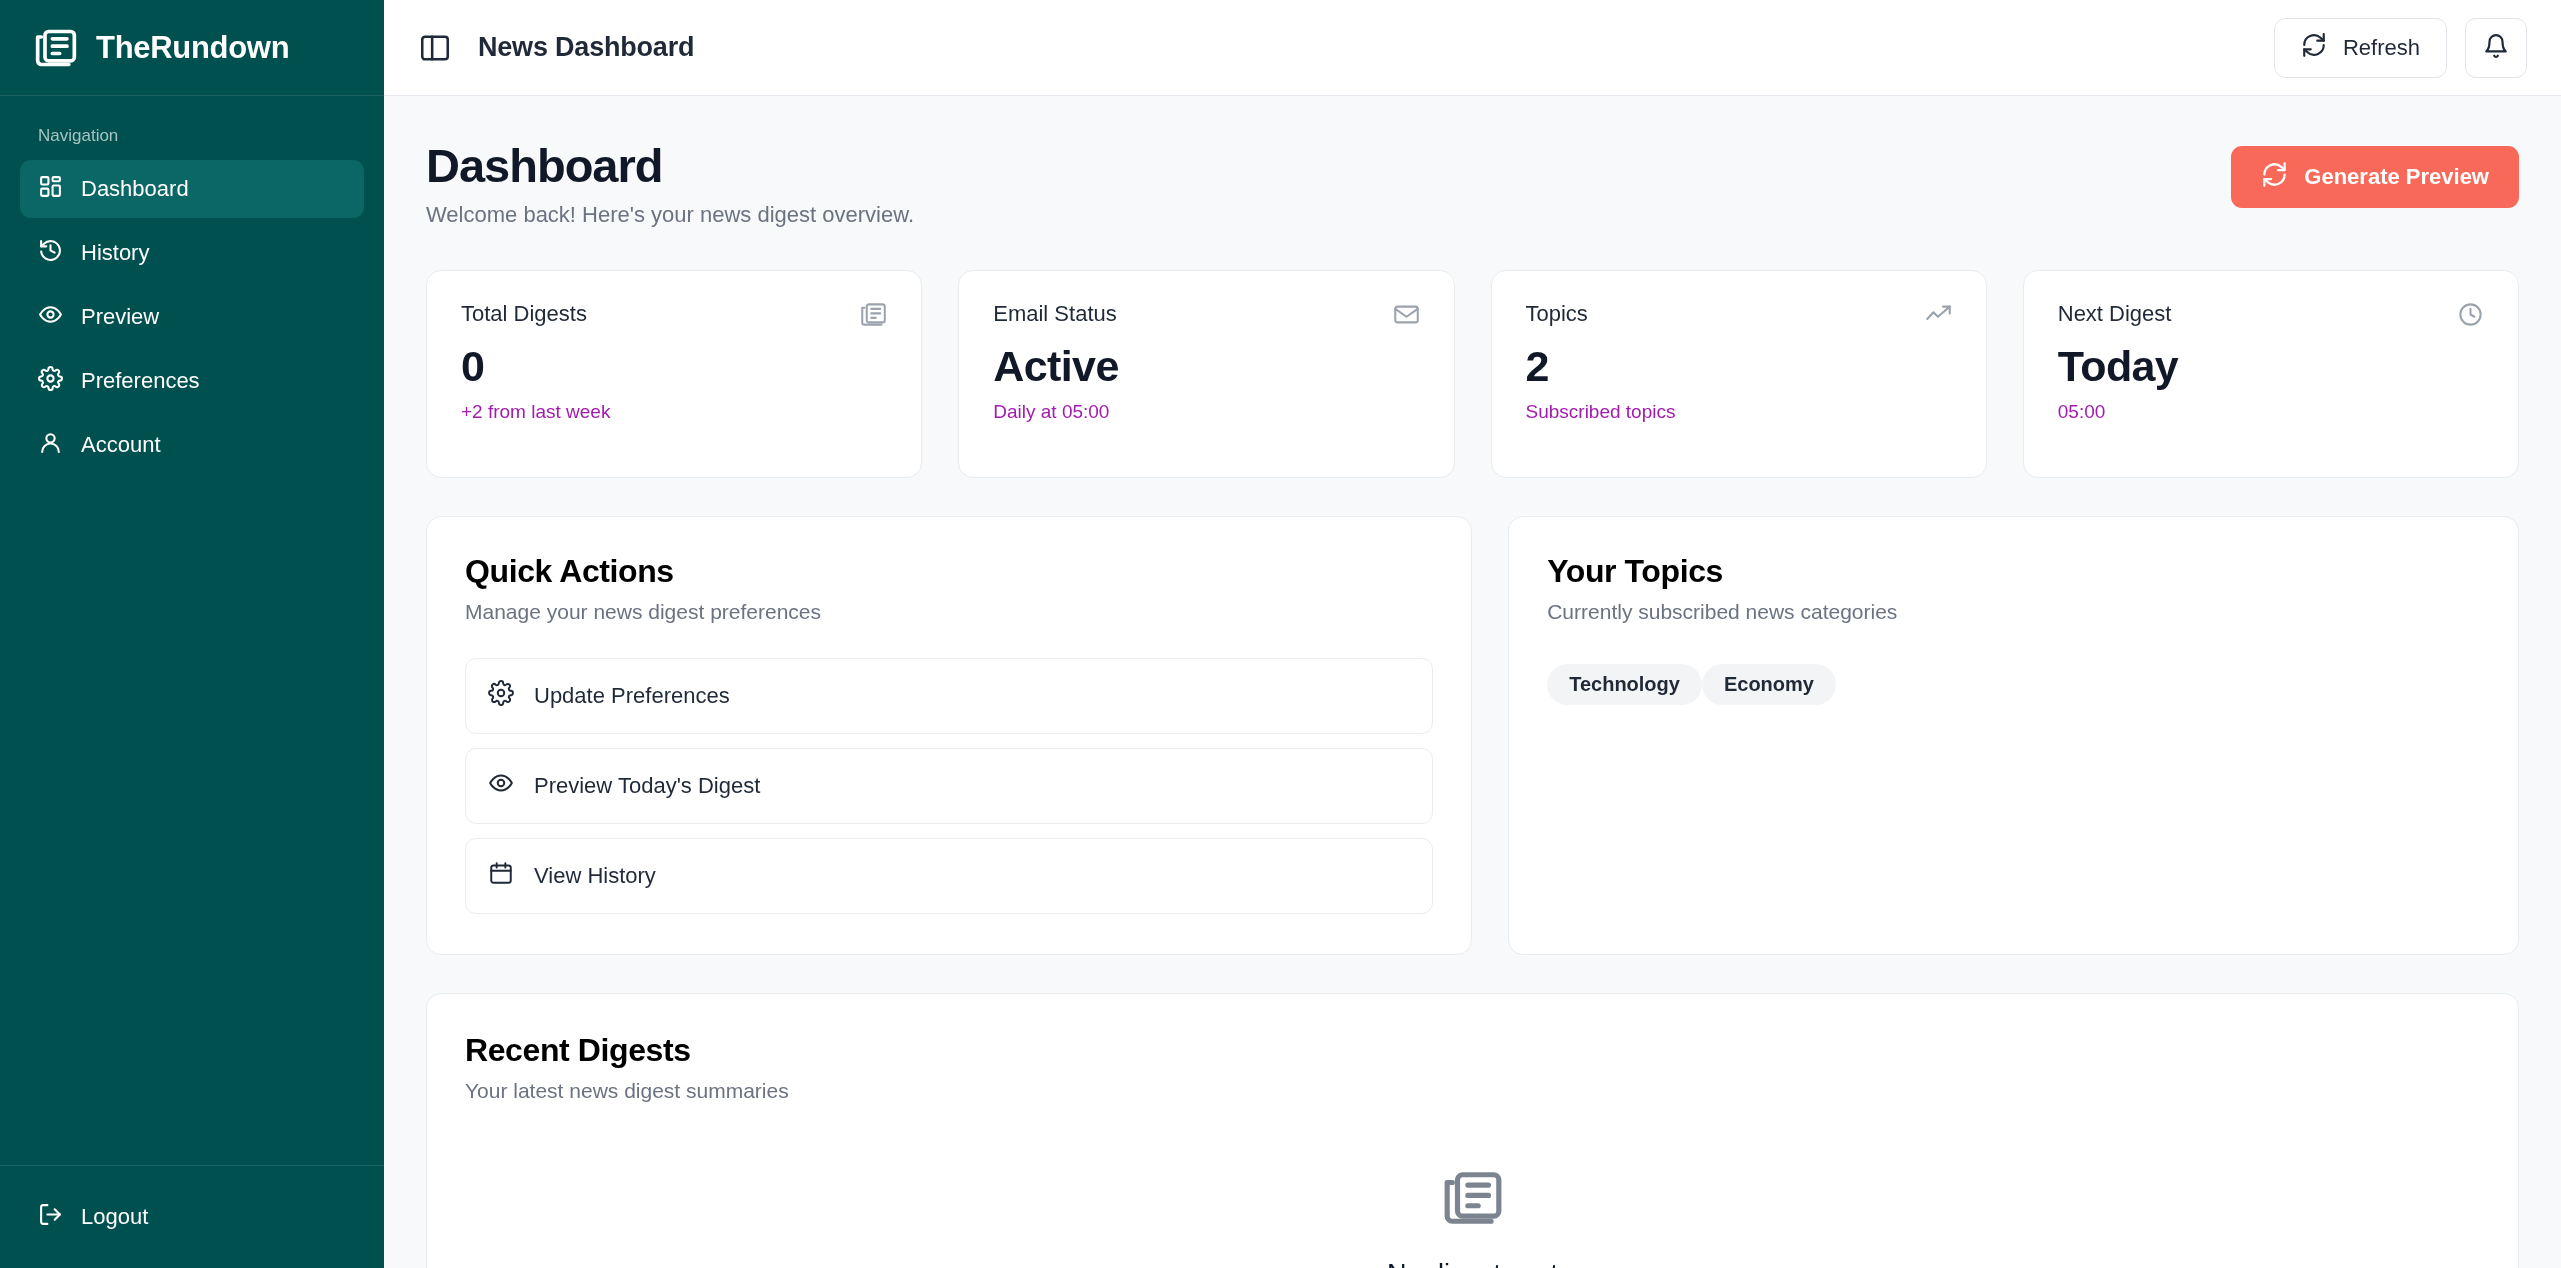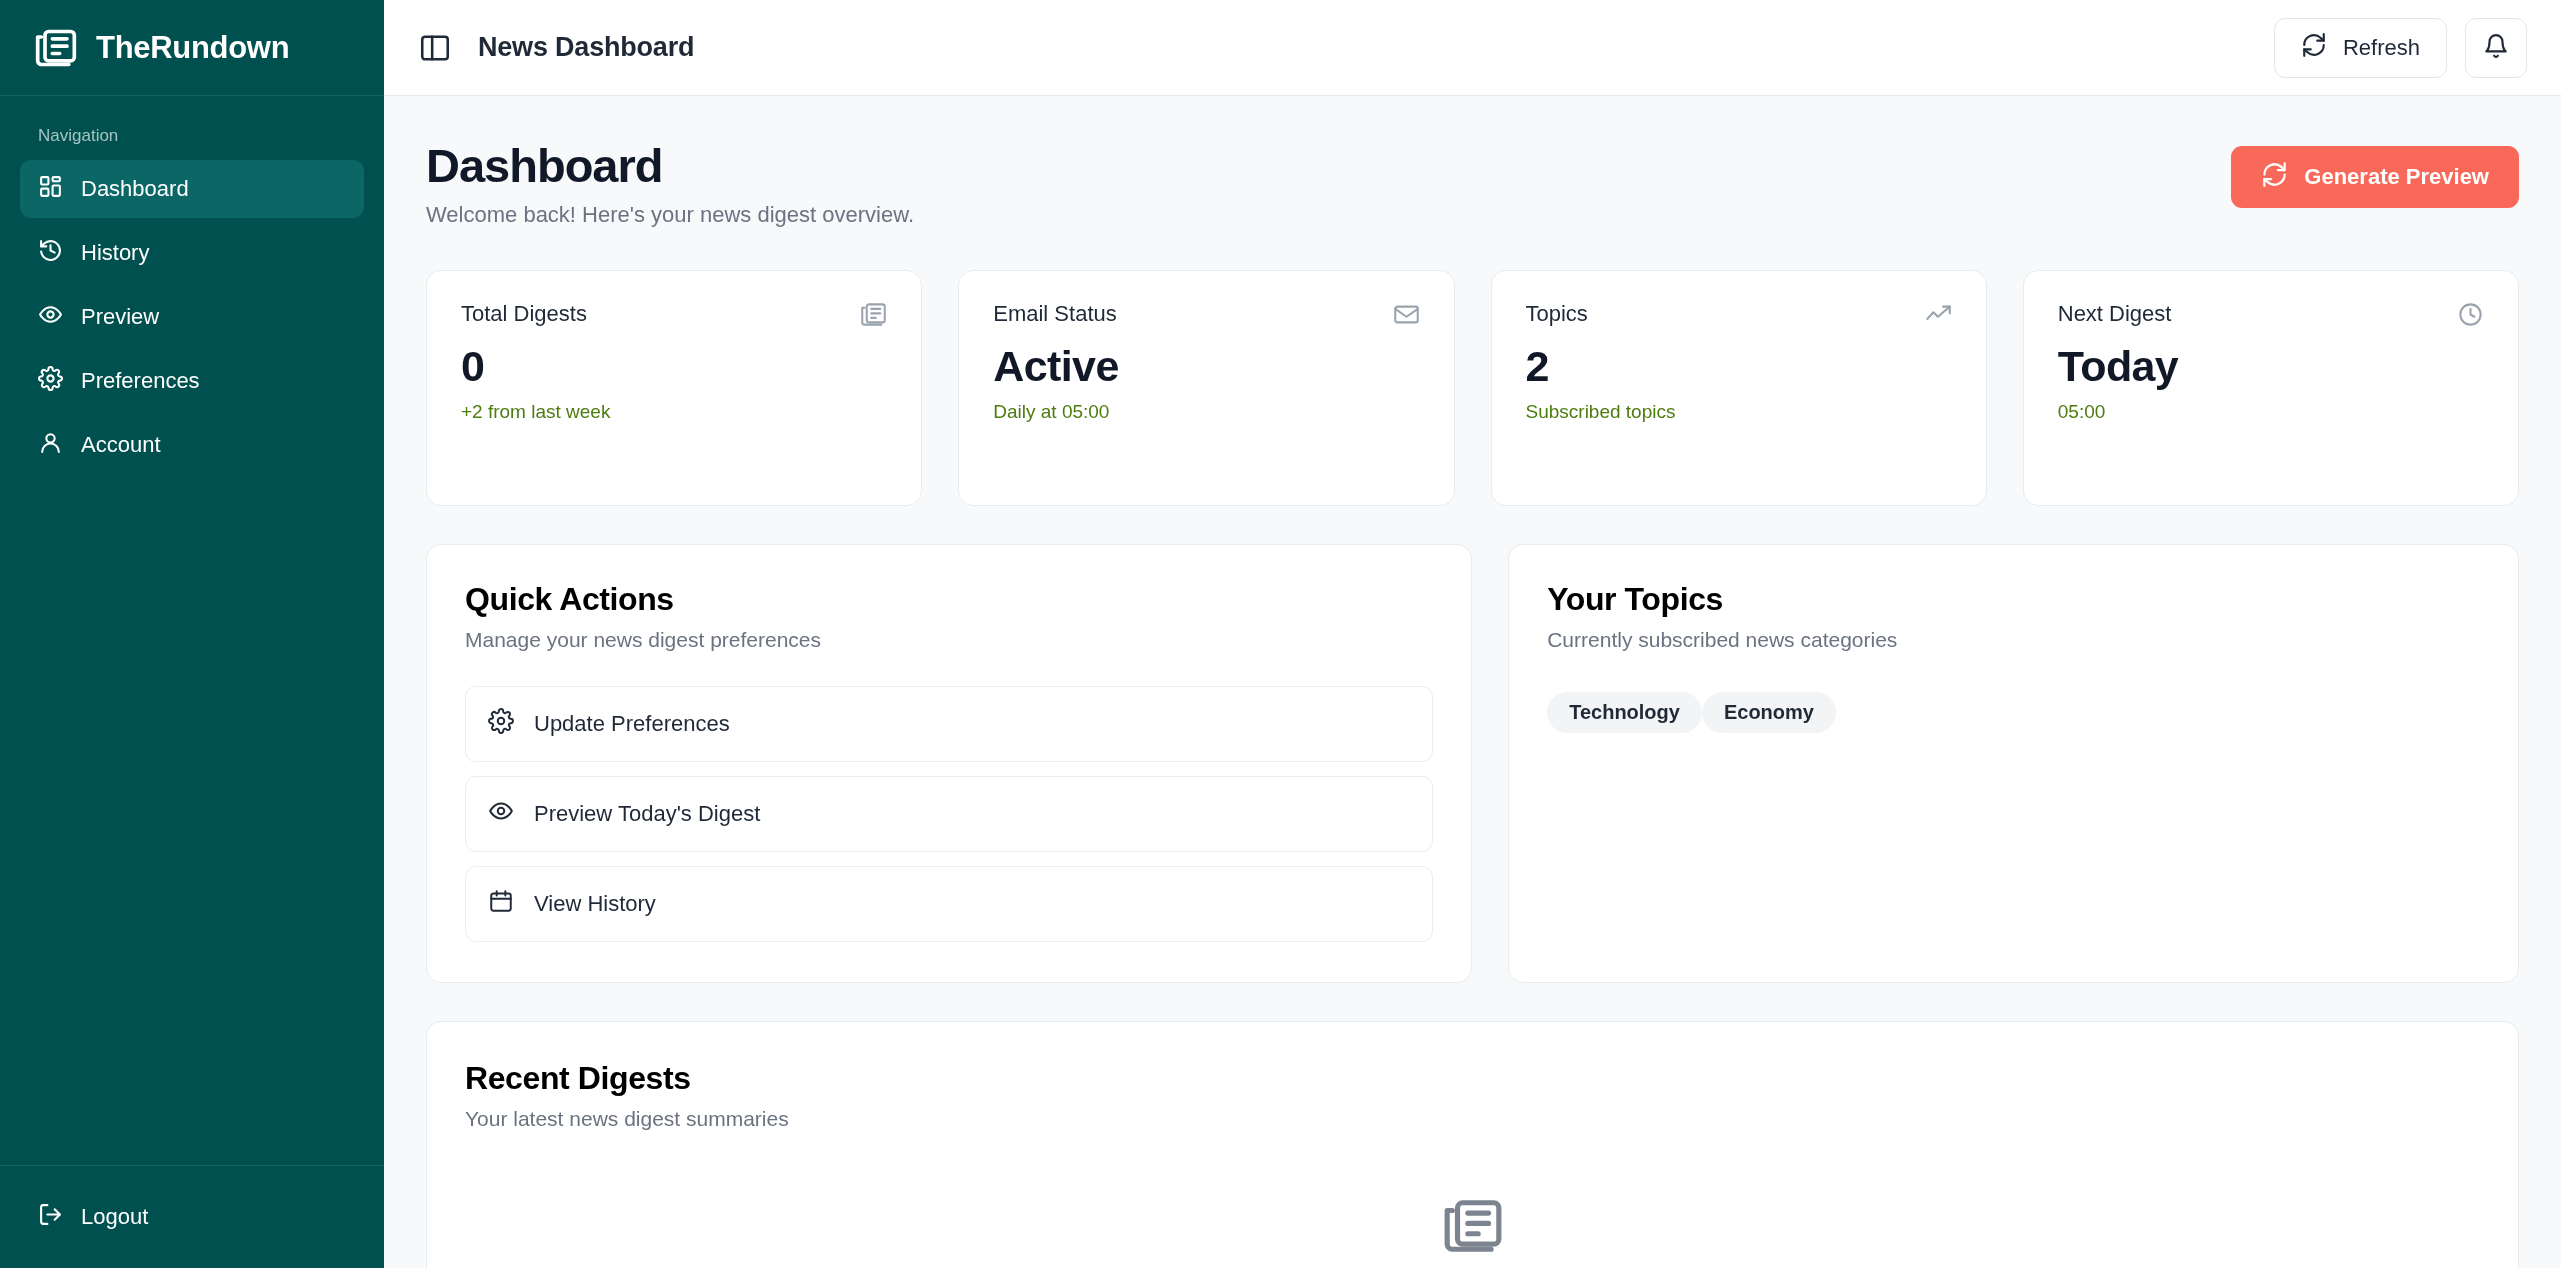--- a/index.html
+++ b/index.html
@@ -98,27 +98,27 @@
     font-family: inherit;
   }
   .btn-primary svg { width: 27px; height: 27px; }
 
   
   .stats { display: grid; grid-template-columns: repeat(4, 1fr); gap: 36px; margin-top: 42px; }
   .card {
     background: #fff; border: 1px solid #e8ecef;
     border-radius: 15px;
   }
-  .stat { padding: 30px 34px 34px 34px; height: 236px; }
+  .stat { padding: 30px 34px 34px 34px; height: 208px; }
   .stat-top { display: flex; align-items: flex-start; }
   .stat-label { font-size: 22px; color: #1f2937; font-weight: 400; }
   .stat-icon { margin-left: auto; width: 27px; height: 27px; color: #9aa3ad; }
   .stat-icon svg { width: 27px; height: 27px; display: block; }
   .stat-value { font-size: 43px; font-weight: 700; color: #111827; margin-top: 16px; line-height: 1.05; letter-spacing: -0.6px; }
-  .stat-hint { font-size: 19px; color: #4d7c0f; margin-top: 12px; }
+  .stat-hint { font-size: 19px; color: #a21caf; margin-top: 12px; }
 
   
   .panels { display: grid; grid-template-columns: 1.035fr 1fr; gap: 36px; margin-top: 38px; }
   .panel { background: #fff; border: 1px solid #e8ecef; border-radius: 15px; padding: 36px 38px 40px 38px; }
   .panel-title { font-size: 32px; font-weight: 700; color: #000000; letter-spacing: -0.4px; }
   .panel-sub { font-size: 21px; color: #6b7280; margin-top: 10px; }
 
   .qa-list { margin-top: 34px; display: flex; flex-direction: column; gap: 14px; }
   .qa-item {
     display: flex; align-items: center; gap: 20px;

